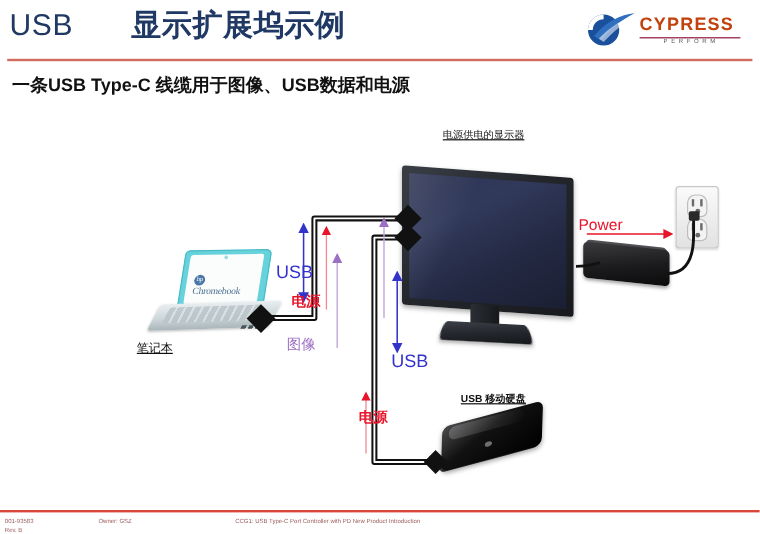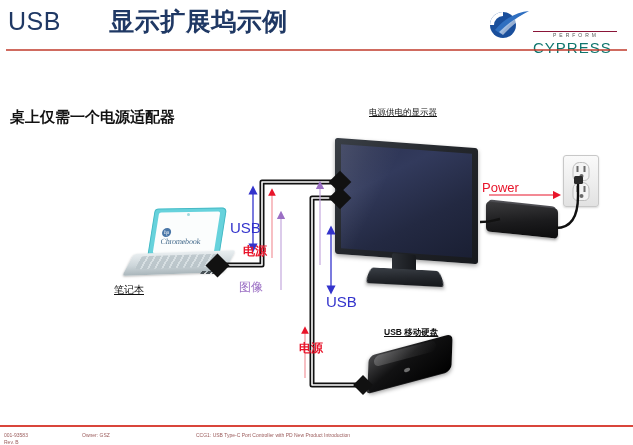--- a/index.html
+++ b/index.html
@@ -10,21 +10,21 @@
 
   
   .title{position:absolute;left:8px;top:6px;font-size:25px;line-height:30px;
          color:#1f3864;font-weight:400;letter-spacing:.5px;white-space:nowrap;}
   .title .b{font-weight:700;margin-left:41px;}
   .hrule{position:absolute;left:6px;top:49px;width:621px;height:2px;
          background:#c0392b;opacity:.75;}
   .logo{position:absolute;right:6px;top:6px;width:150px;height:38px;}
   .logo .swoosh{position:absolute;left:8px;top:4px;width:46px;height:30px;}
   .logo .cypress{position:absolute;left:56px;top:6px;font-size:15px;
-                 font-weight:400;color:#0f766e;letter-spacing:1px;margin-top:27px;}
+                 font-weight:700;color:#c2410c;letter-spacing:1px;}
   .logo .underline{position:absolute;left:56px;top:25px;width:84px;height:1px;
                    background:#8a1538;}
   .logo .perform{position:absolute;left:76px;top:26px;font-size:5px;
                  color:#555;letter-spacing:3px;}
 
   
   .bullet1{position:absolute;left:10px;top:62px;font-size:15px;font-weight:700;
            color:#111;white-space:nowrap;}
   .bullet2{position:absolute;left:10px;top:108px;font-size:15px;font-weight:700;
            color:#111;white-space:nowrap;}
@@ -161,21 +161,21 @@
       <path d="M10 20 C20 8, 32 2, 44 1 C34 6, 24 13, 16 24 z" fill="#2f6fc0"></path>
       <path d="M14 22 C24 12, 34 6, 44 2 C36 9, 26 16, 18 25 z" fill="#ffffff" opacity=".55"></path>
     </svg>
     <div class="cypress">CYPRESS</div>
     <div class="underline"></div>
     <div class="perform">PERFORM</div>
   </div>
 
   <div class="hrule"></div>
 
-  <div class="bullet2">桌上仅需一个电源适配器</div>
+  <div class="bullet1">一条USB Type-C 线缆用于图像、USB数据和电源</div>
 
   <div class="mon-body"></div>
   <div class="mon-screen">
     <div class="mon-glare"></div>
   </div>
   <div class="mon-neck"></div>
   <div class="mon-base"></div>
 
   <div class="lap">
     <div class="lap-lid"></div>

